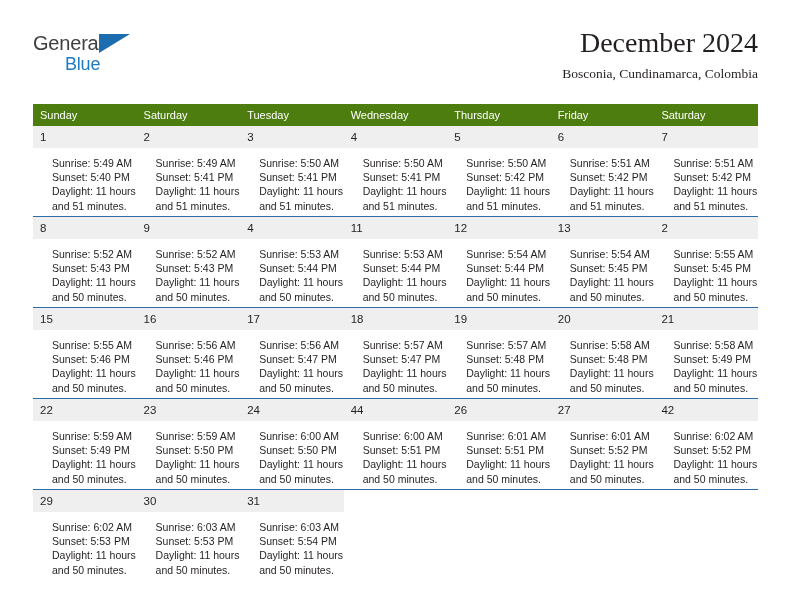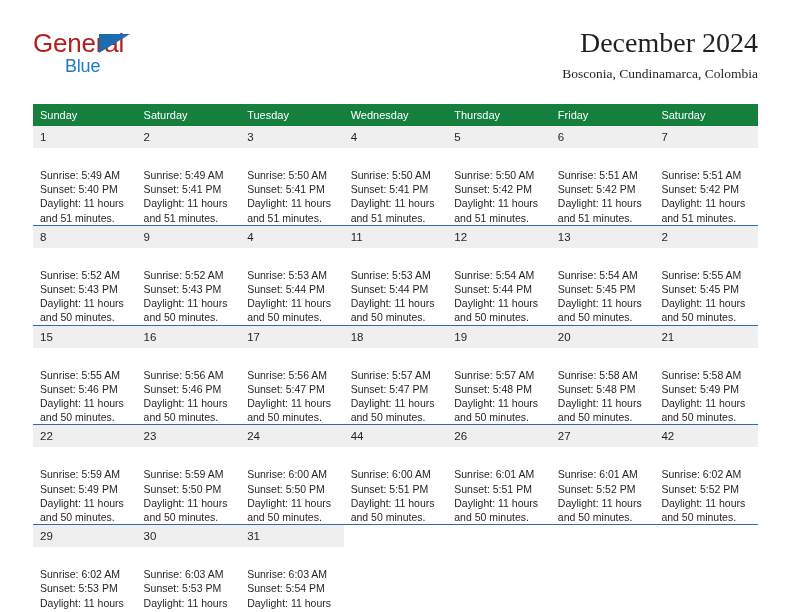--- a/index.html
+++ b/index.html
@@ -32,23 +32,23 @@
   }
 
   .logo {
     position: absolute;
     left: 0;
     top: 6px;
     width: 120px;
     height: 50px;
   }
   .logo-general {
-    font-size: 26px;
+    font-size: 20px;
     line-height: 22px;
-    color: #b91c1c;
+    color: #404040;
     letter-spacing: -0.2px;
     font-family: "Liberation Sans", sans-serif;
   }
   .logo-blue {
     font-size: 18px;
     line-height: 22px;
     color: #1f7ac4;
     letter-spacing: -0.2px;
     margin-left: 32px;
     display: block;
@@ -92,21 +92,21 @@
   .calendar {
     position: absolute;
     left: 33px;
     top: 104px;
     width: 725px;
     border-collapse: collapse;
     table-layout: fixed;
   }
 
   .calendar th {
-    background: #15803d;
+    background: #4d7c0f;
     color: #ffffff;
     font-size: 11px;
     font-weight: normal;
     text-align: left;
     padding: 5px 0 5px 7px;
     height: 11px;
     border: none;
   }
 
   .calendar td {
@@ -128,24 +128,25 @@
     line-height: 12px;
     color: #231f20;
     padding: 5px 0 5px 7px;
     height: 12px;
   }
   .daynum.empty {
     background: #ffffff;
   }
 
   .details {
-    padding: 20px 6px 0 7px;
+    padding: 8px 6px 0 7px;
     font-size: 10.5px;
     line-height: 14.2px;
     color: #231f20;
+    margin-left: 12px;
   }
   .details div {
     white-space: nowrap;
   }
 </style>
 </head>
 <body>
 
 <div class="page">
 

